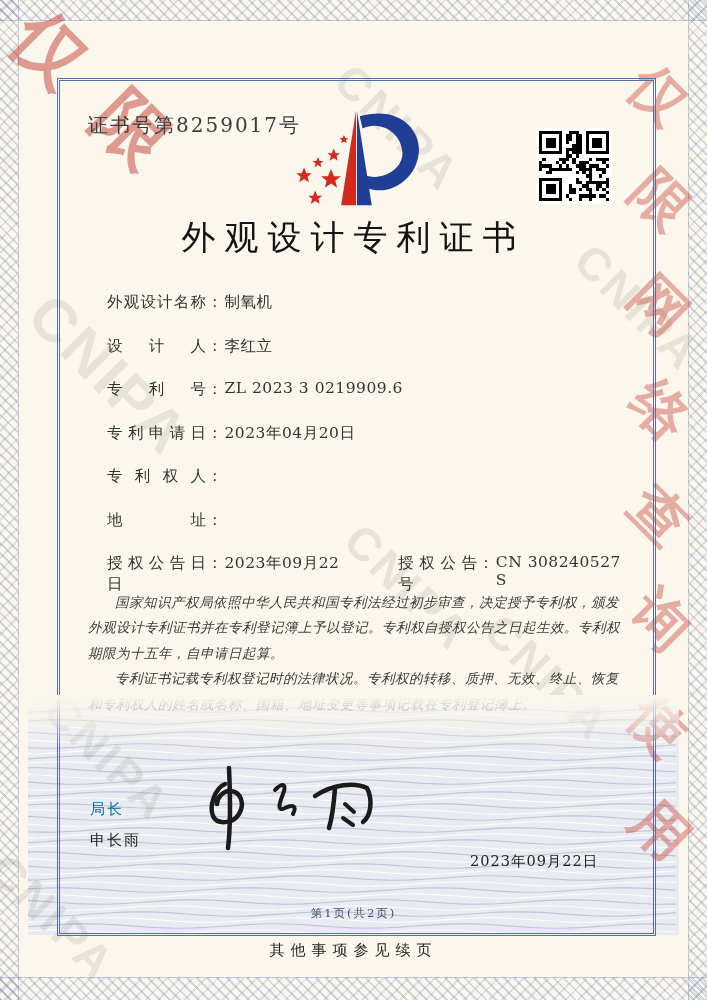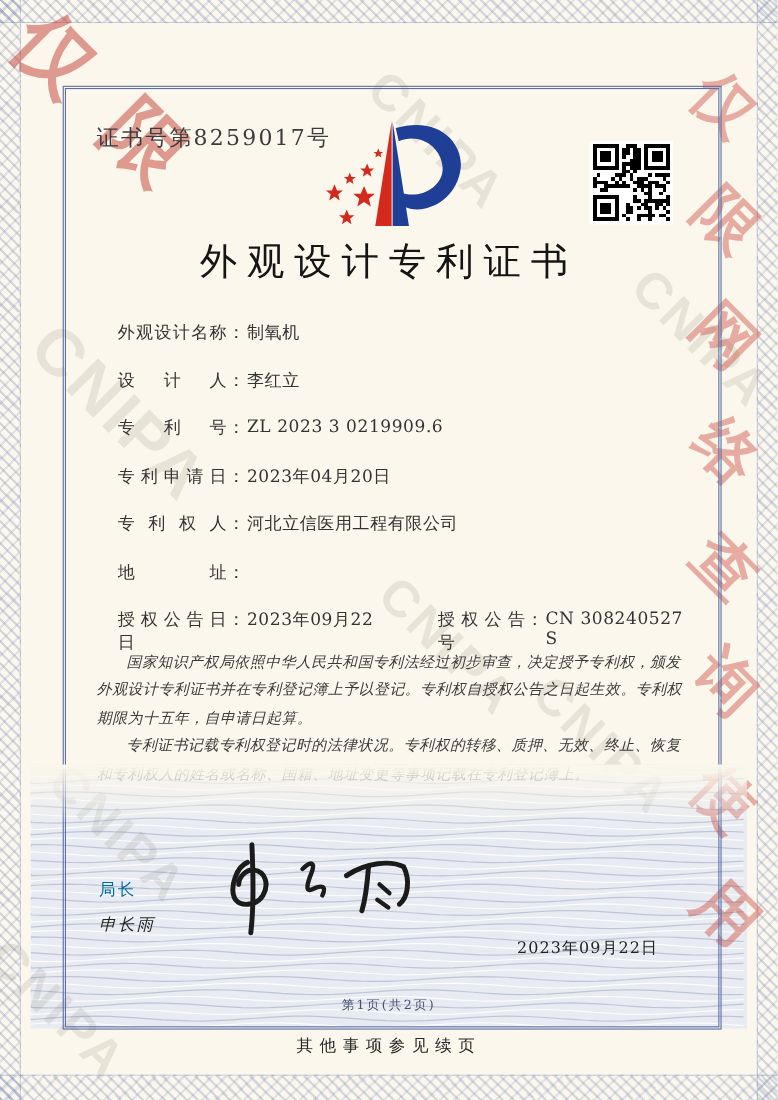--- a/index.html
+++ b/index.html
@@ -52,21 +52,21 @@
   .frow.dual .second{margin-left:58px;display:flex;}
   .frow.dual .second .f-label{width:86px;}
 
   
   .bodytext{position:absolute;left:88px;top:590px;width:532px;
     font-size:13.5px;line-height:1.88;color:#3a3a3a;font-style:italic;letter-spacing:.5px;}
   .bodytext p{margin:0;text-indent:2em;}
 
   
   .sig-title{position:absolute;left:90px;top:800px;font-size:15px;color:#0369a1;letter-spacing:2px;z-index:3;font-style:normal;}
-  .sig-name{position:absolute;left:90px;top:831px;font-size:15px;color:#222;letter-spacing:2px;z-index:3;font-style:italic;}
+  .sig-name{position:absolute;left:90px;top:831px;font-size:15px;color:#222;letter-spacing:2px;z-index:3;}
   .signature{position:absolute;left:195px;top:762px;width:190px;height:92px;z-index:3;}
   .grant-date{position:absolute;left:470px;top:852px;font-size:14.5px;color:#222;letter-spacing:1px;z-index:3;}
 
   
   .page-no{position:absolute;left:0;top:906px;width:707px;text-align:center;
     font-size:11.5px;color:#44506e;letter-spacing:2px;z-index:3;}
   .cont-note{position:absolute;left:0;top:941px;width:707px;text-align:center;
     font-size:15px;color:#262626;letter-spacing:6px;z-index:3;}
 </style>
 </head>
@@ -325,21 +325,20 @@
       <span class="f-value">ZL 2023 3 0219909.6</span>
   </div>
   <div class="frow">
     <span class="f-label">专利申请日</span>
       <span class="f-colon">：</span>
       <span class="f-value">2023年04月20日</span>
   </div>
   <div class="frow">
     <span class="f-label">专利权人</span>
       <span class="f-colon">：</span>
-      <span class="f-value">河北立信医用工程有限公司</span>
   </div>
   <div class="frow">
     <span class="f-label">地址</span>
       <span class="f-colon">：</span>
   </div>
   <div class="frow dual">
     <span>
       <span class="f-label">授权公告日</span><span class="f-colon">：</span><span class="f-value">2023年09月22日</span>
     </span>
     <span class="second">

